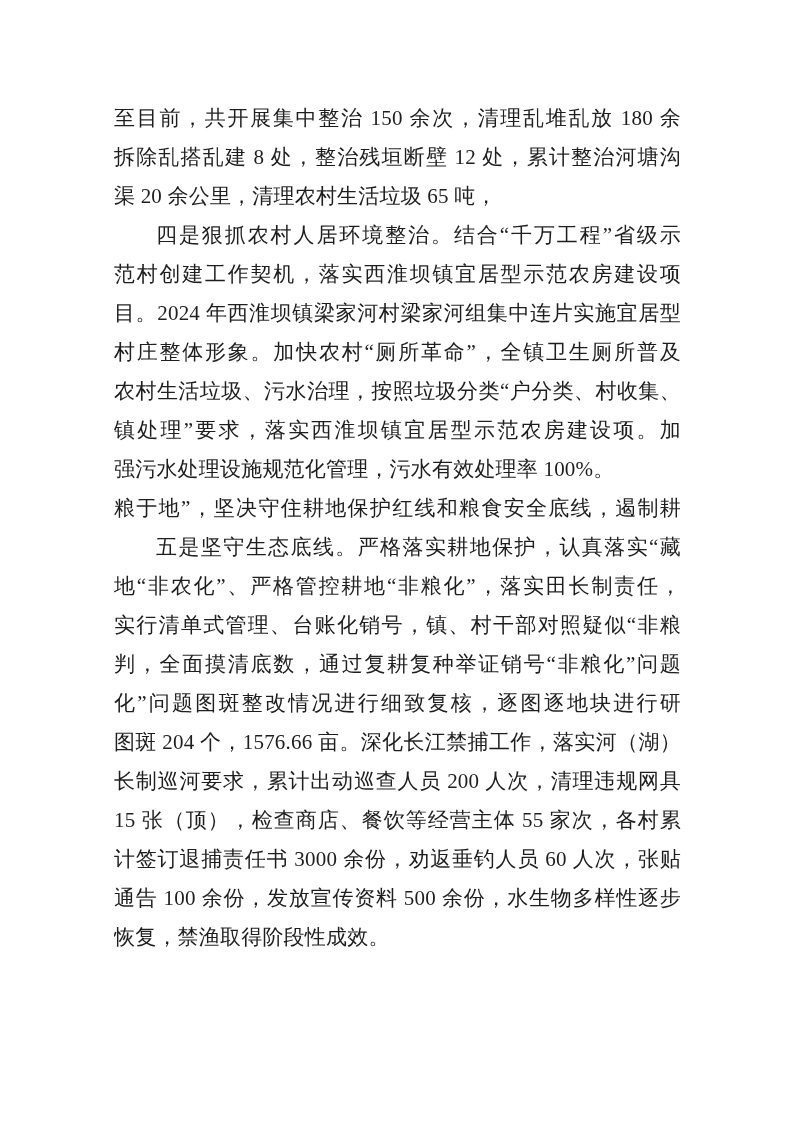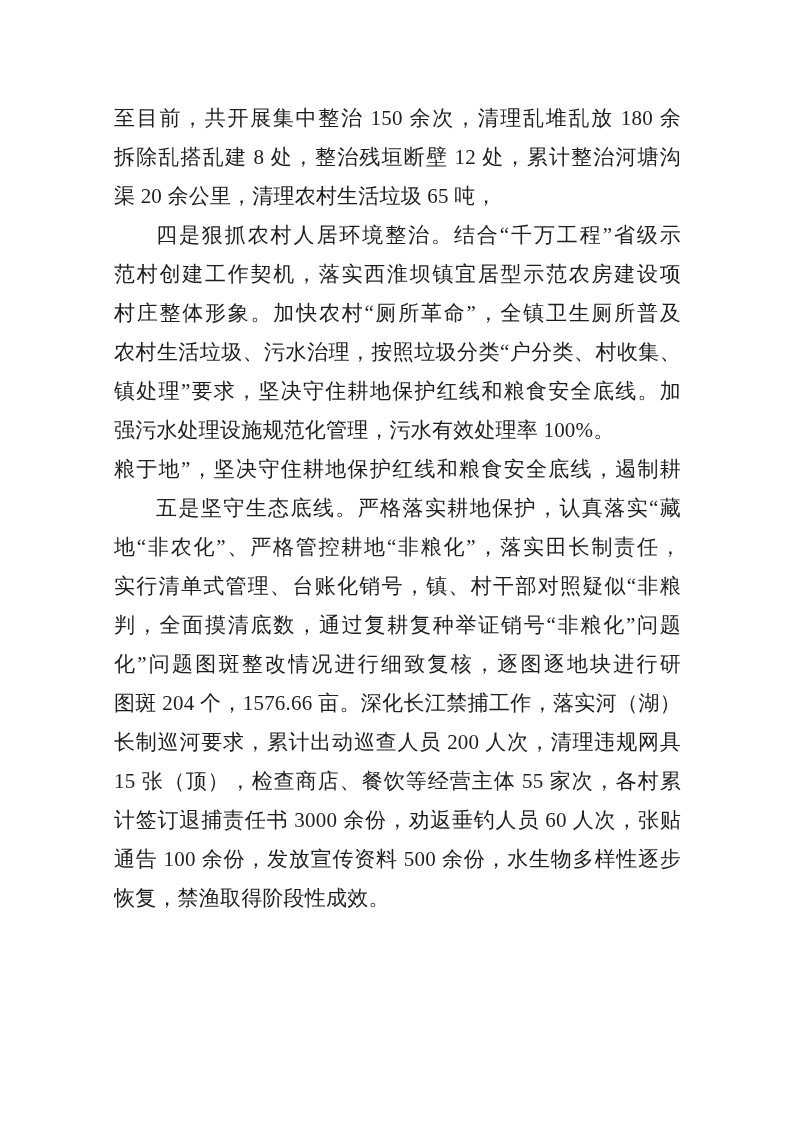--- a/index.html
+++ b/index.html
@@ -52,23 +52,24 @@
 <div class="page" style="background: rgb(255, 255, 255); color: rgb(30, 30, 30);">
   <div class="doc-body">
       <div class="paragraph">
         <div class="text-line">至目前，共开展集中整治 150 余次，清理乱堆乱放 180 余处，</div>
         <div class="text-line">拆除乱搭乱建 8 处，整治残垣断壁 12 处，累计整治河塘沟</div>
         <div class="text-line last">渠 20 余公里，清理农村生活垃圾 65 吨，</div>
       </div>
       <div class="paragraph">
         <div class="text-line indent">四是狠抓农村人居环境整治。结合“千万工程”省级示</div>
         <div class="text-line">范村创建工作契机，落实西淮坝镇宜居型示范农房建设项</div>
+        <div class="text-line">目。2024 年西淮坝镇梁家河村梁家河组集中连片实施宜居型</div>
         <div class="text-line">村庄整体形象。加快农村“厕所革命”，全镇卫生厕所普及</div>
         <div class="text-line">农村生活垃圾、污水治理，按照垃圾分类“户分类、村收集、</div>
-        <div class="text-line">镇处理”要求，坚决守住耕地保护红线和粮食安全底线。加</div>
+        <div class="text-line">镇处理”要求，落实西淮坝镇宜居型示范农房建设项。加</div>
         <div class="text-line last">强污水处理设施规范化管理，污水有效处理率 100%。</div>
       </div>
       <div class="paragraph">
         <div class="text-line">粮于地”，坚决守住耕地保护红线和粮食安全底线，遏制耕</div>
         <div class="text-line indent">五是坚守生态底线。严格落实耕地保护，认真落实“藏</div>
         <div class="text-line">地“非农化”、严格管控耕地“非粮化”，落实田长制责任，</div>
         <div class="text-line">实行清单式管理、台账化销号，镇、村干部对照疑似“非粮</div>
         <div class="text-line">判，全面摸清底数，通过复耕复种举证销号“非粮化”问题</div>
         <div class="text-line">化”问题图斑整改情况进行细致复核，逐图逐地块进行研</div>
         <div class="text-line">图斑 204 个，1576.66 亩。深化长江禁捕工作，落实河（湖）</div>

